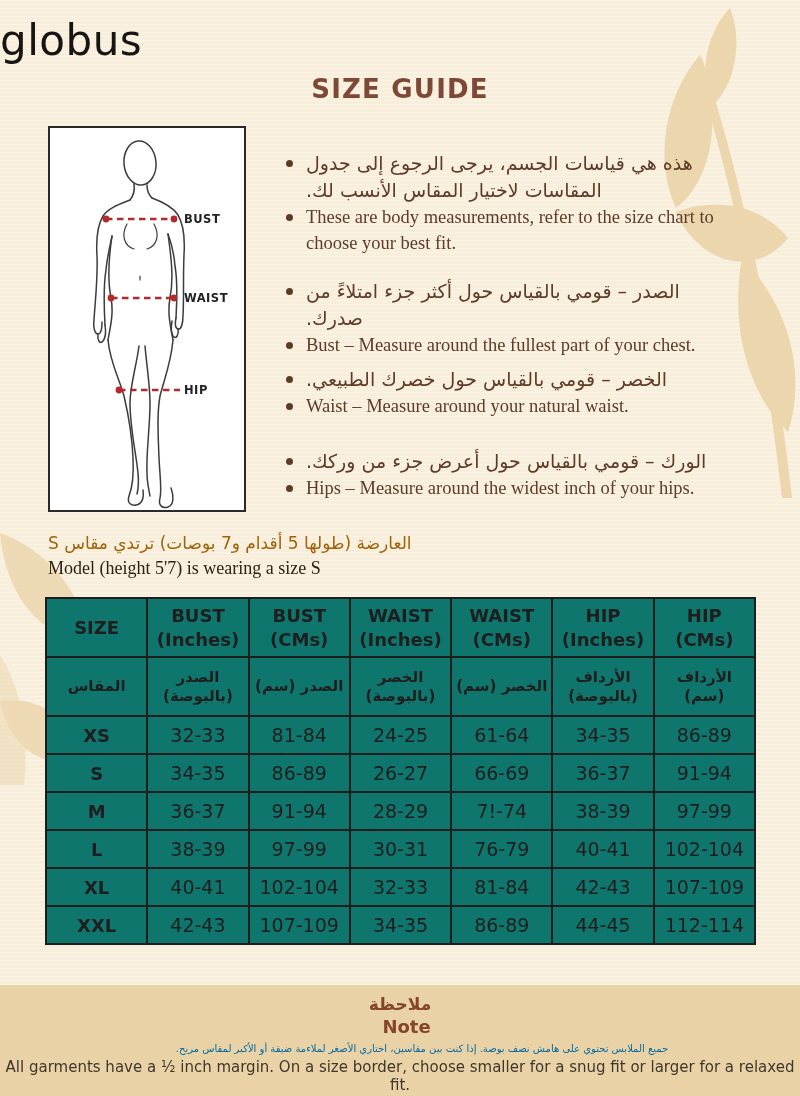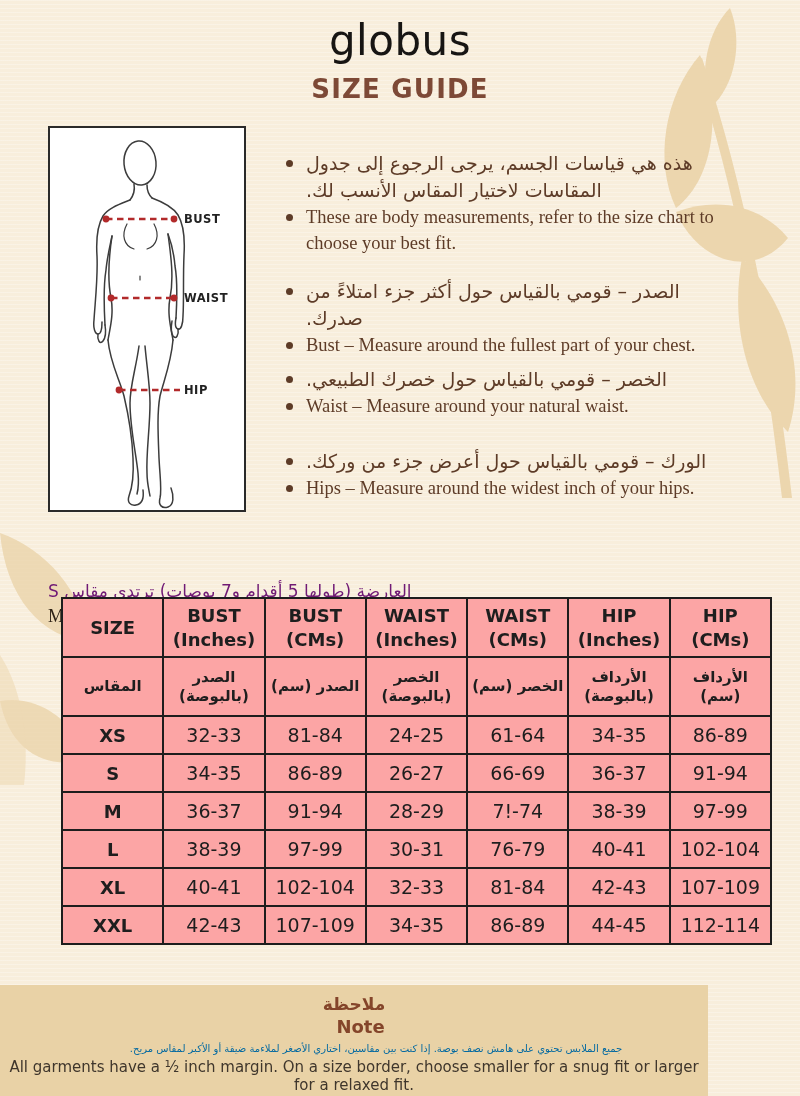--- a/index.html
+++ b/index.html
@@ -5,21 +5,21 @@
   html,body{margin:0;padding:0;}
   body{width:800px;height:1096px;position:relative;overflow:hidden;
        font-family:"DejaVu Sans",sans-serif;
        background:#f8eedc;}
   .texture{position:absolute;inset:0;z-index:0;pointer-events:none;
        background:repeating-linear-gradient(180deg,rgba(255,255,255,.28) 0 1px,rgba(0,0,0,0) 1px 4px);}
   .deco{position:absolute;z-index:1;}
   .content{position:absolute;inset:0;z-index:2;}
 
   
-  .logo{position:absolute;top:16px;left:0;width:100%;text-align:center;
+  .logo{position:absolute;top:16px;left:0;width:100%;
         font-size:42px;font-weight:500;letter-spacing:.5px;color:#171513;}
   .title{position:absolute;top:74px;left:0;width:100%;text-align:center;
         font-size:26px;font-weight:700;letter-spacing:1.2px;color:#7d4936;}
 
   
   .figure-box{position:absolute;left:48px;top:126px;width:194px;height:382px;
         background:#ffffff;border:2px solid #2a2a2a;}
   .figure-box svg{display:block;width:100%;height:100%;}
 
   
@@ -27,37 +27,37 @@
   .b-group{position:absolute;left:0;width:440px;}
   .b-line{position:relative;padding-left:22px;}
   .dot{position:absolute;left:2px;top:10px;width:7px;height:7px;border-radius:50%;
        background:#5d3b27;}
   .b-ar{direction:rtl;text-align:left;font-size:19px;line-height:27px;color:#5d3b27;}
   .b-en{font-family:"Liberation Serif",serif;font-size:18.5px;line-height:26px;color:#5d3b27;}
   .g1{top:150px}.g2{top:278px}.g3{top:366px}.g4{top:448px}
 
   
   .model{position:absolute;left:48px;top:531px;width:560px;}
-  .model .ar{direction:rtl;text-align:left;font-size:17px;line-height:25px;color:#701a75;margin-top:48px;}
+  .model .ar{direction:rtl;text-align:left;font-size:17px;line-height:25px;color:#a16207;}
   .model .en{font-family:"Liberation Serif",serif;font-size:18px;line-height:25px;color:#2e2215;}
 
   
   .size-table{position:absolute;left:45px;top:597px;width:711px;border-collapse:collapse;
-        table-layout:fixed;background:#fca5a5;margin-left:16px;}
+        table-layout:fixed;background:#0f766e;}
   .size-table th,.size-table td{border:2px solid #1d1d1d;text-align:center;vertical-align:middle;
         padding:0;color:#1e1e1e;overflow:hidden;}
   .size-table th{height:57px;font-size:18px;font-weight:700;line-height:1.3;}
   .row-ar td{height:57px;font-size:15px;font-weight:700;direction:rtl;line-height:1.25;padding:0 2px;}
   .row-data td{height:36px;font-size:19px;}
   .row-data td.size-col{font-weight:700;font-size:18px;}
   .hl2:empty{display:none;}
   .hl1,.hl2{display:block;}
 
   
-  .note{position:absolute;left:0;top:985px;width:708px;bottom:0;background:#e9d2a6;
+  .note{position:absolute;left:0;top:985px;width:800px;bottom:0;background:#e9d2a6;
         text-align:center;}
   .note-h-ar{margin-top:9px;font-size:17px;font-weight:700;color:#84452a;direction:rtl;}
   .note-h-en{margin-top:2px;font-size:18px;font-weight:700;color:#84452a;padding-left:13px;}
   .note-b-ar{margin-top:6px;font-size:10px;color:#0369a1;direction:rtl;padding-left:44px;}
   .note-b-en{margin-top:4px;font-size:15px;color:#3f362c;}
 </style>
 </head>
 <body>
 
 <div class="texture"></div>

